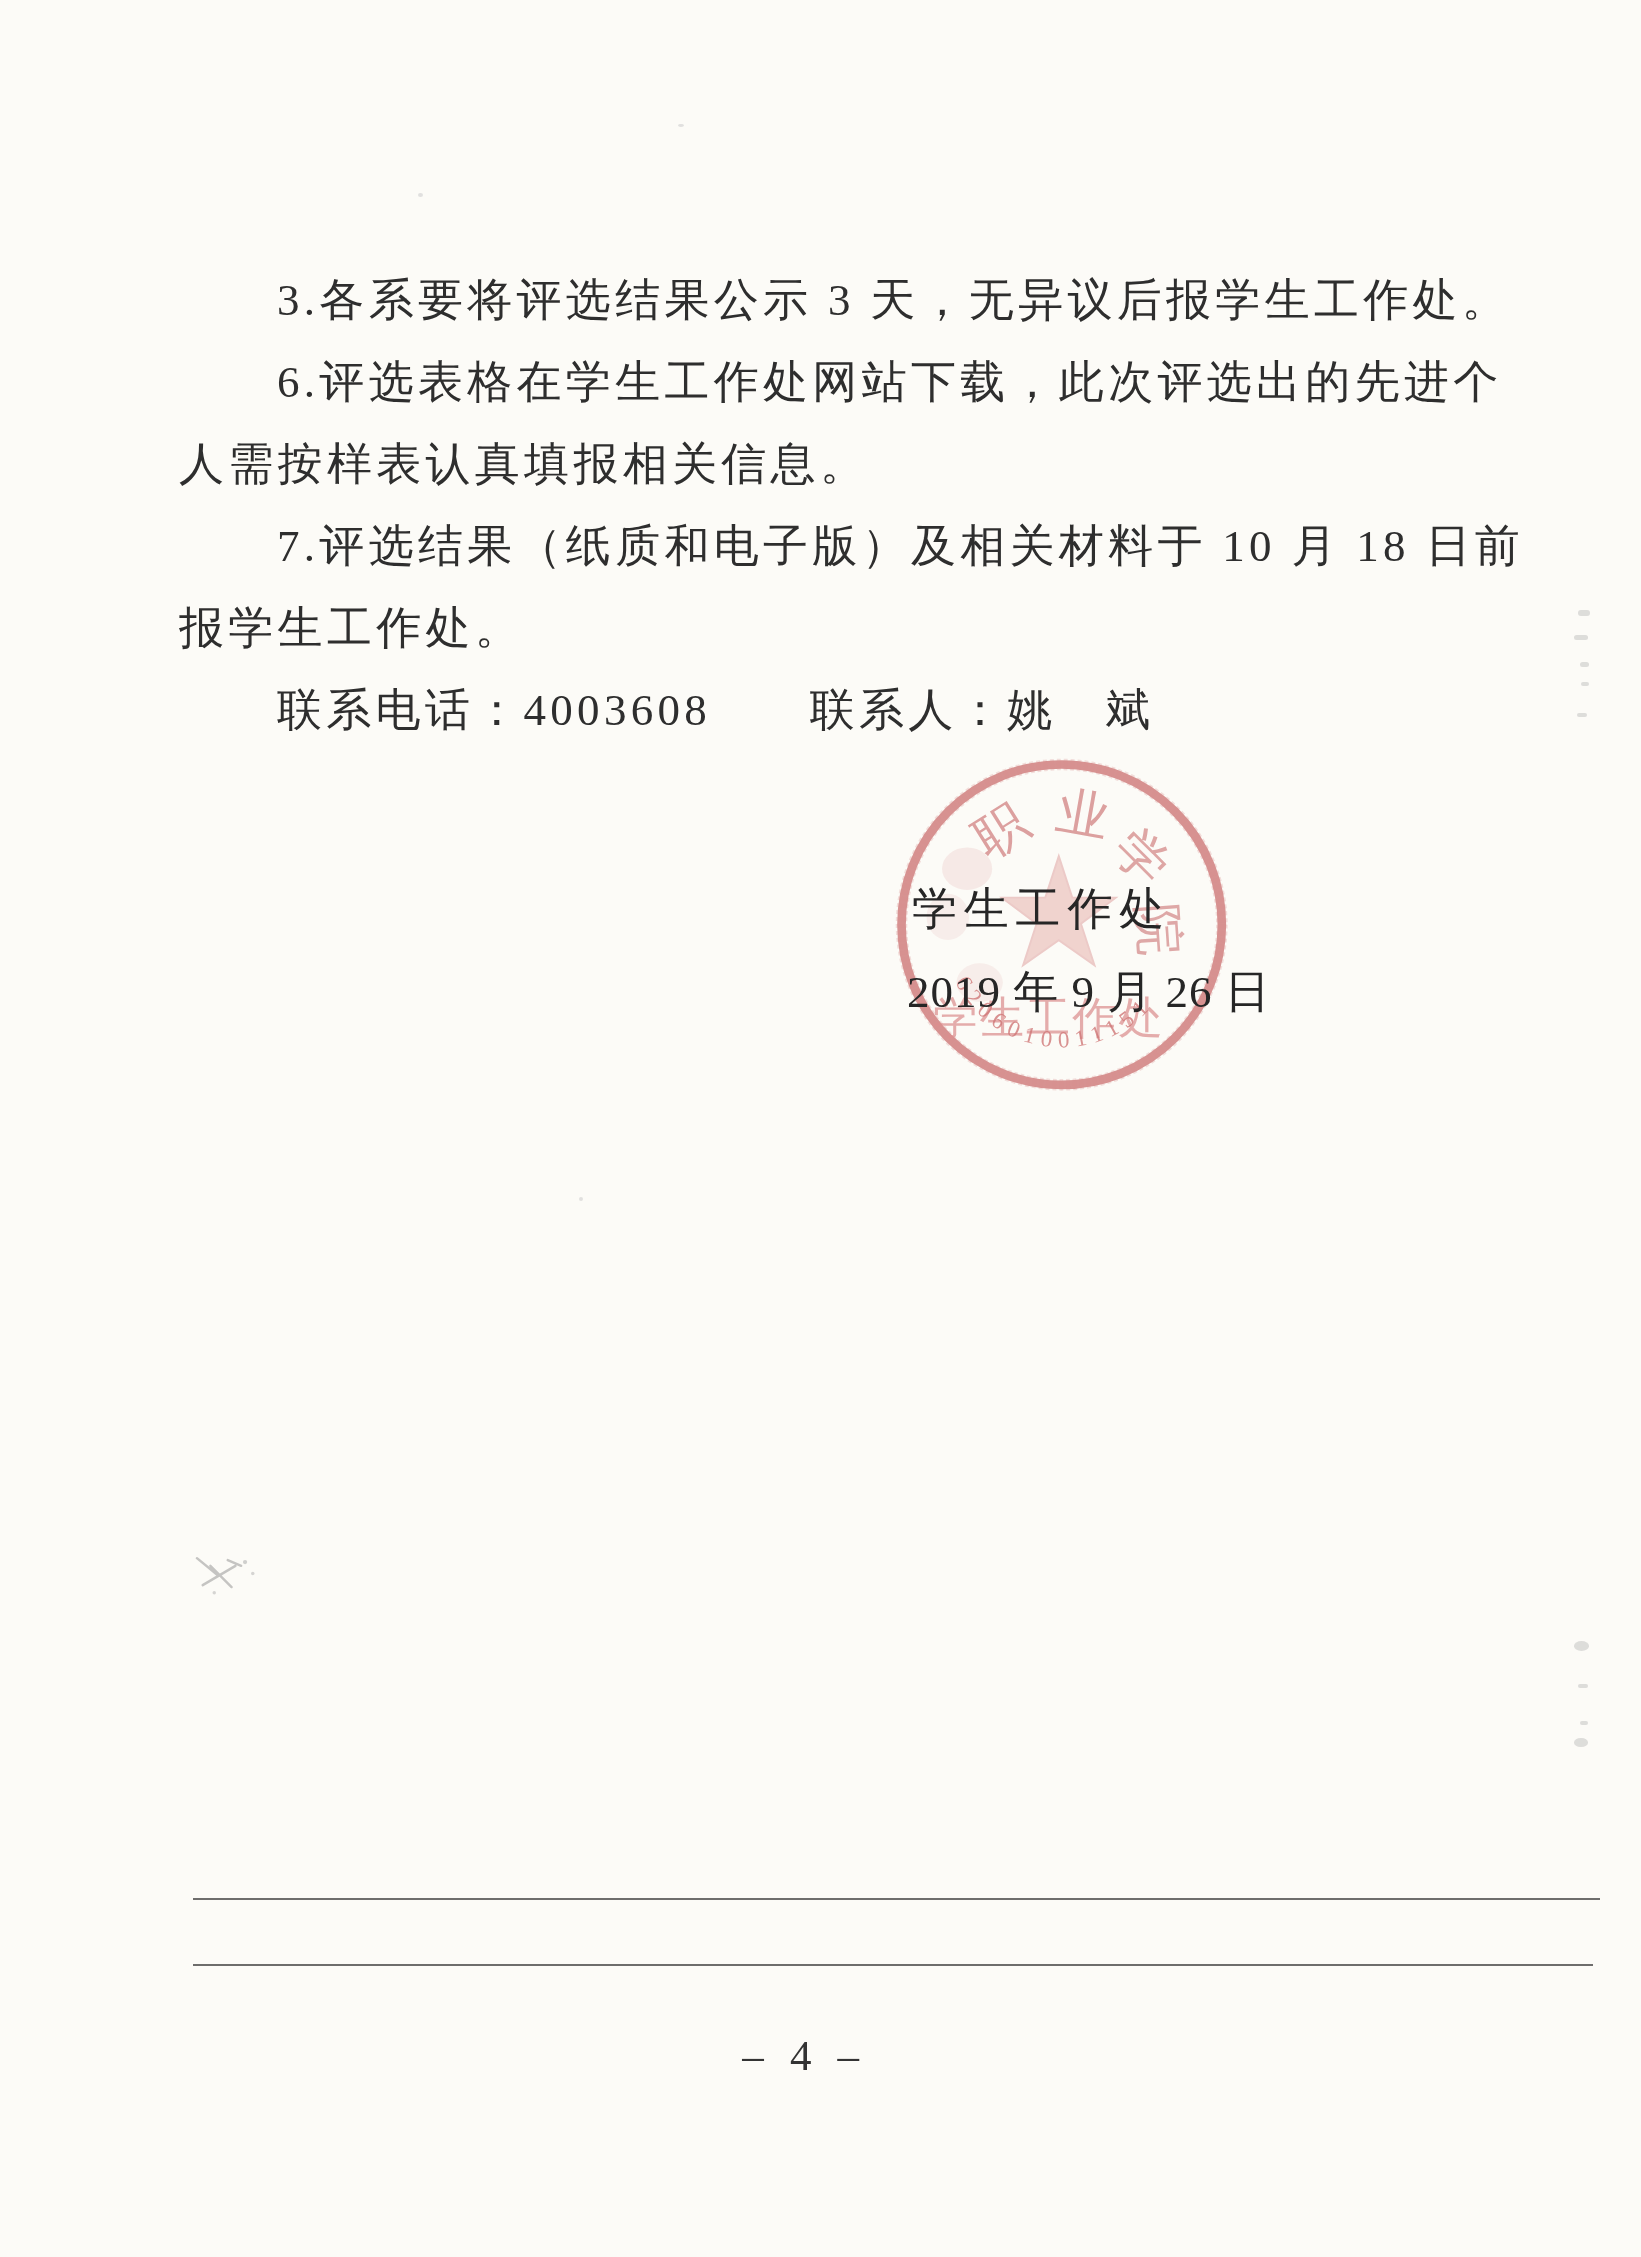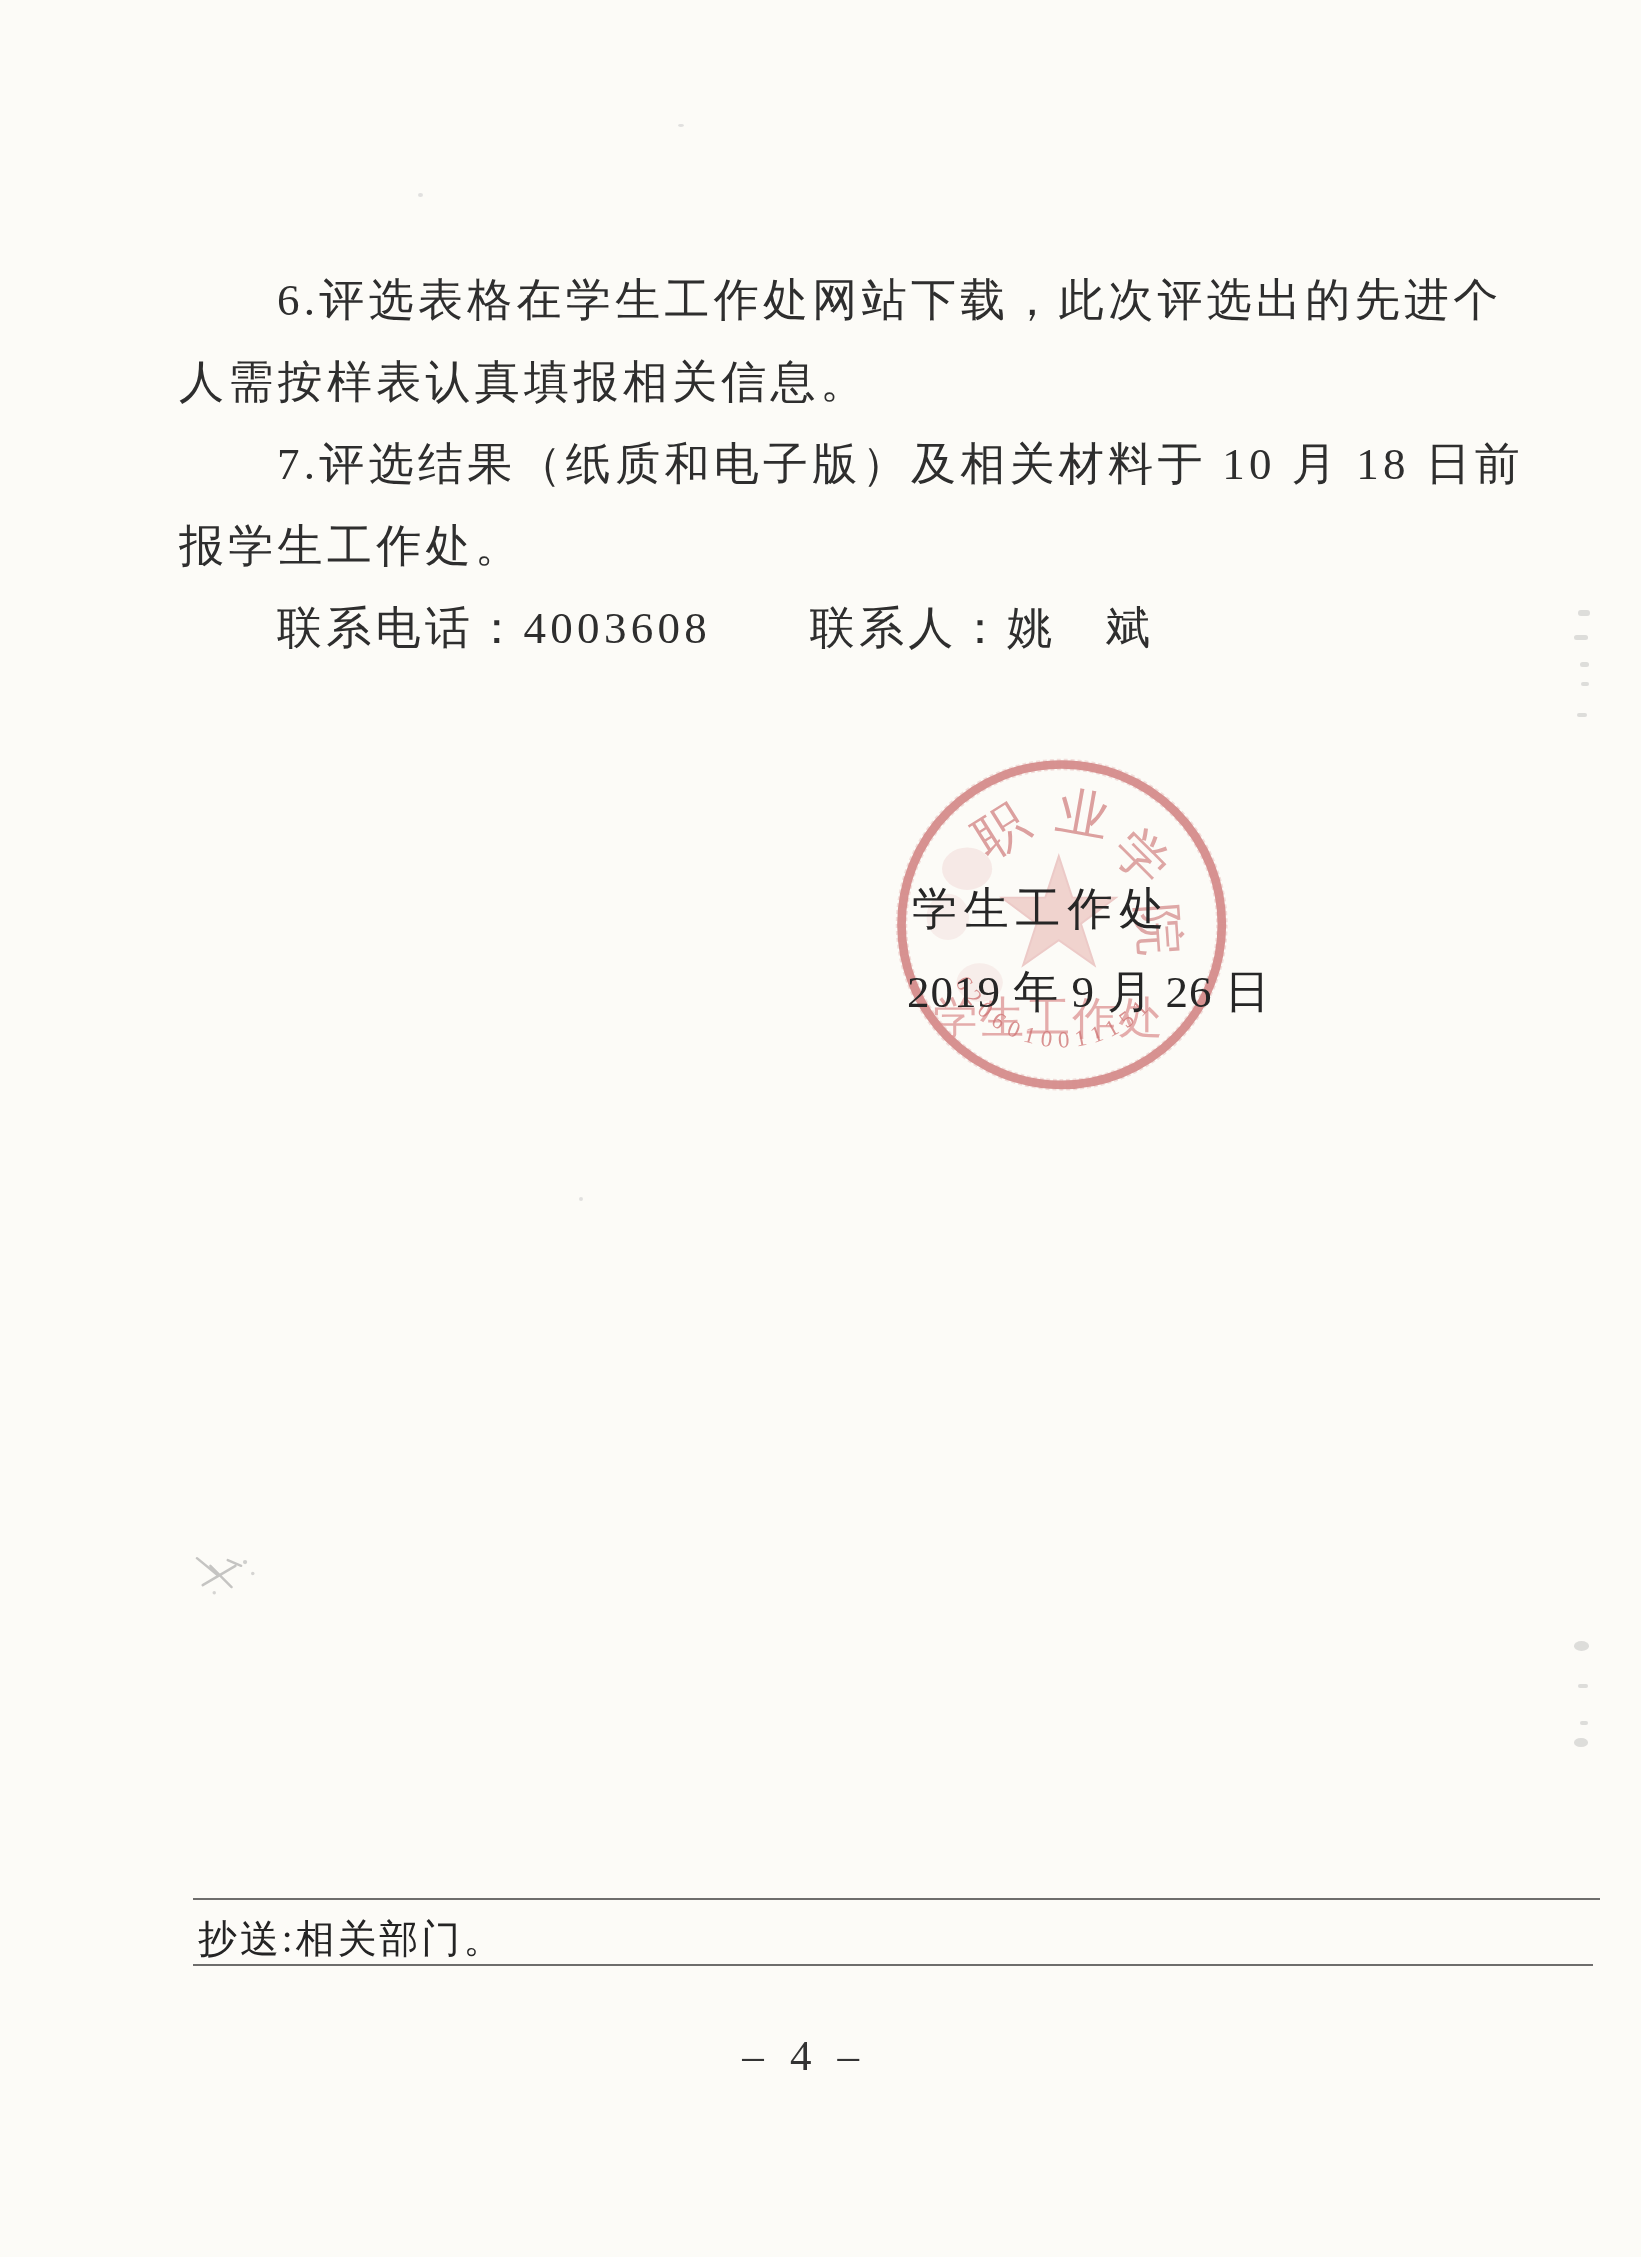--- a/index.html
+++ b/index.html
@@ -64,20 +64,21 @@
     position:absolute;background:#b3b3b3;opacity:.42;border-radius:2.9px;
   }
   .speck{position:absolute;background:#cfcfcf;opacity:.6;border-radius:50%;}
 </style>
 </head>
 <body>
 
 <div class="page">
 
   <div class="body-text">
+    <div class="line indent">3.各系要将评选结果公示 3 天，无异议后报学生工作处。</div>
     <div class="line indent">6.评选表格在学生工作处网站下载，此次评选出的先进个</div>
     <div class="line">人需按样表认真填报相关信息。</div>
     <div class="line indent">7.评选结果（纸质和电子版）及相关材料于 10 月 18 日前</div>
     <div class="line">报学生工作处。</div>
     <div class="line indent">联系电话：4003608　　联系人：姚　斌</div>
   </div>
 
   <svg class="seal-svg" viewBox="0 0 370 370">
 
     <circle cx="180" cy="180" r="166" fill="none" stroke="#c96a6a" stroke-width="9" opacity="0.72"></circle>
@@ -101,21 +102,20 @@
     </defs>
     <text font-size="24" fill="#d07878" opacity="0.8" letter-spacing="7">
       <textPath href="#seal-code-arc" startOffset="8">6206010011151</textPath>
     </text>
   </svg>
 
   <div class="sig-dept">学生工作处</div>
   <div class="sig-date">2019 年 9 月 26 日</div>
 
   <div class="rule rule-top"></div>
-  <div class="cc-text">抄送:相关部门。</div>
   <div class="rule rule-bottom"></div>
 
   <div class="page-number">– 4 –</div>
 
   <svg class="artifact smudge-svg" viewBox="0 0 100 80">
     <path d="M12 22 L34 40 M26 30 L48 52 M18 50 L52 30 M44 24 L58 30" stroke="#8d8d8d" stroke-width="2.5" fill="none" opacity="0.5" stroke-linecap="round"></path>
     <circle cx="62" cy="26" r="2.2" fill="#9a9a9a" opacity="0.45"></circle>
     <circle cx="70" cy="38" r="1.8" fill="#9a9a9a" opacity="0.4"></circle>
     <circle cx="30" cy="58" r="1.8" fill="#9a9a9a" opacity="0.4"></circle>
   </svg>

